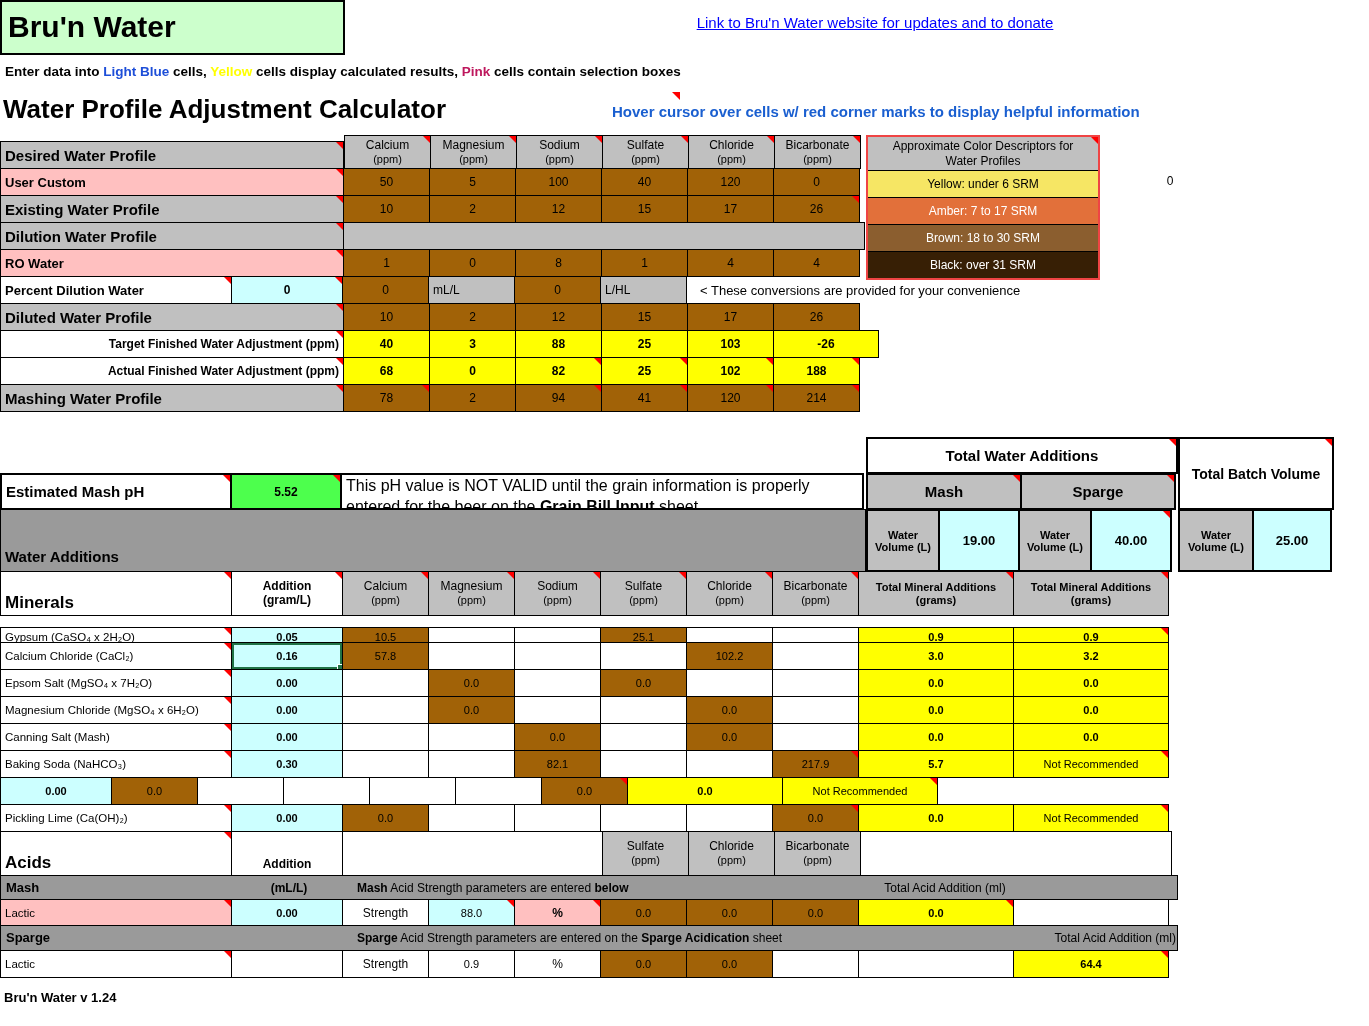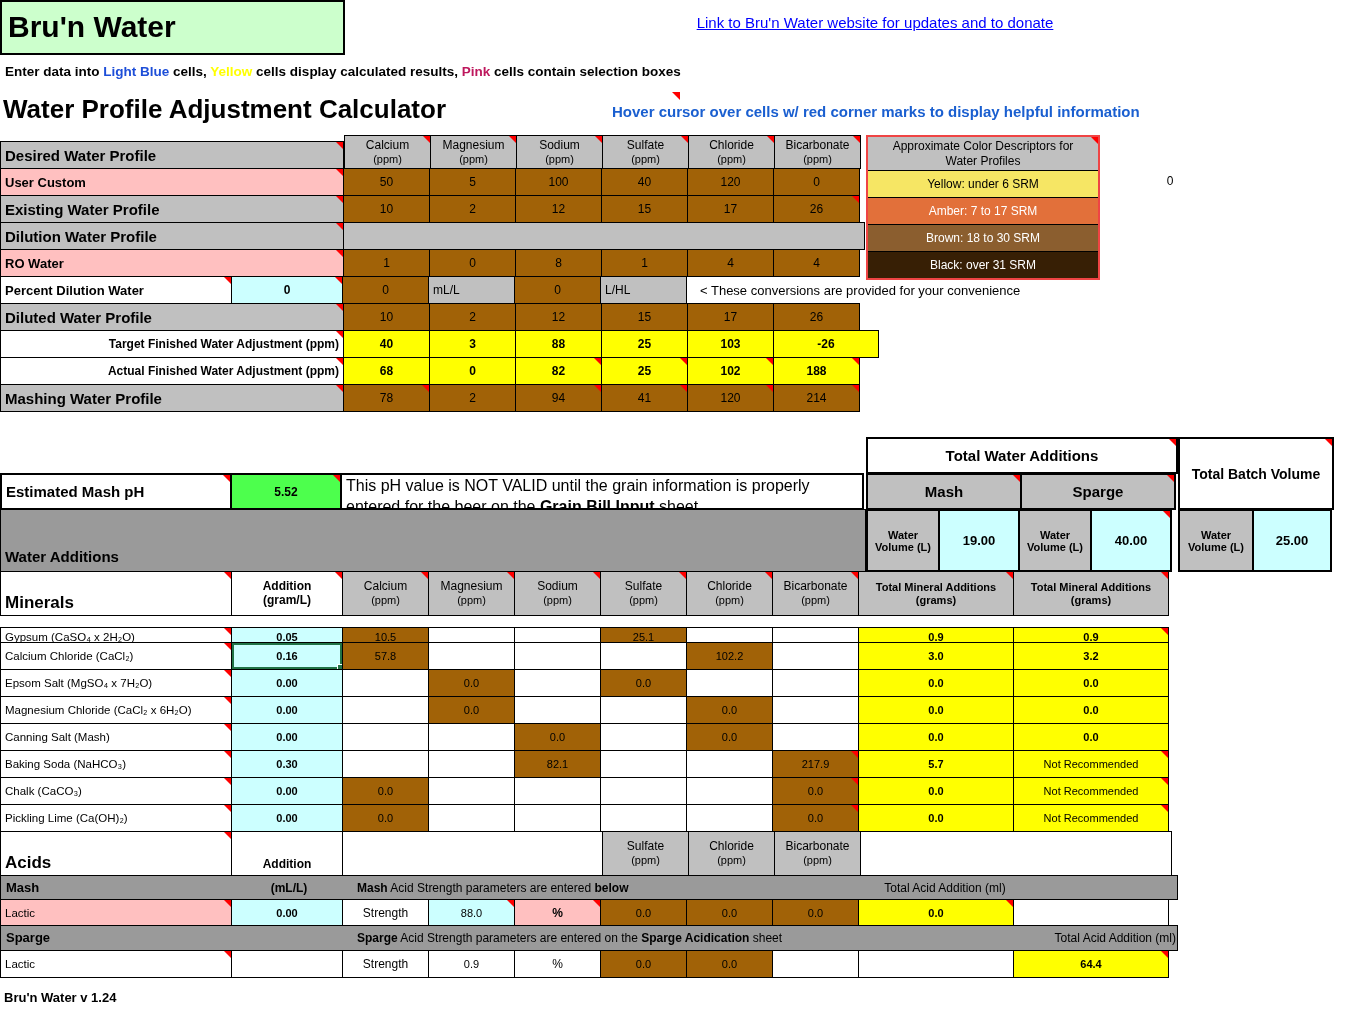--- a/index.html
+++ b/index.html
@@ -295,21 +295,21 @@
     <div class="c y v11" style="width:87px;">0.0</div>
     <div class="c v11" style="width:87px;"></div>
     <div class="c y v11" style="width:87px;">0.0</div>
     <div class="c v11" style="width:87px;"></div>
     <div class="c v11" style="width:87px;"></div>
     <div class="c yy v11" style="width:156px;">0.0</div>
     <div class="c yy v11" style="width:156px;">0.0</div>
   </div>
 
   <div class="row" style="top:696px;height:28px;">
-    <div class="c l rc" style="width:232px;font-size:11.5px;">Magnesium Chloride (CaCl₂ x 6H₂O)</div>
+    <div class="c l rc" style="width:232px;font-size:11.5px;">Magnesium Chloride (MgSO₄ x 6H₂O)</div>
     <div class="c cyan b v11" style="width:112px;">0.00</div>
     <div class="c v11" style="width:87px;"></div>
     <div class="c y v11" style="width:87px;">0.0</div>
     <div class="c v11" style="width:87px;"></div>
     <div class="c v11" style="width:87px;"></div>
     <div class="c y v11" style="width:87px;">0.0</div>
     <div class="c v11" style="width:87px;"></div>
     <div class="c yy v11" style="width:156px;">0.0</div>
     <div class="c yy v11" style="width:156px;">0.0</div>
   </div>
@@ -334,21 +334,20 @@
     <div class="c v11" style="width:87px;"></div>
     <div class="c y v11" style="width:87px;">82.1</div>
     <div class="c v11" style="width:87px;"></div>
     <div class="c v11" style="width:87px;"></div>
     <div class="c y v11 rc" style="width:87px;">217.9</div>
     <div class="c yy v11" style="width:156px;">5.7</div>
     <div class="c yy nr rc" style="width:156px;font-weight:normal;">Not Recommended</div>
   </div>
 
   <div class="row" style="top:777px;height:28px;">
-    <div class="c l rc" style="width:232px;font-size:11.5px;">Chalk (CaCO₃)</div>
     <div class="c cyan b v11" style="width:112px;">0.00</div>
     <div class="c y v11" style="width:87px;">0.0</div>
     <div class="c v11" style="width:87px;"></div>
     <div class="c v11" style="width:87px;"></div>
     <div class="c v11" style="width:87px;"></div>
     <div class="c v11" style="width:87px;"></div>
     <div class="c y v11 rc" style="width:87px;">0.0</div>
     <div class="c yy v11" style="width:156px;">0.0</div>
     <div class="c yy nr rc" style="width:156px;font-weight:normal;">Not Recommended</div>
   </div>

